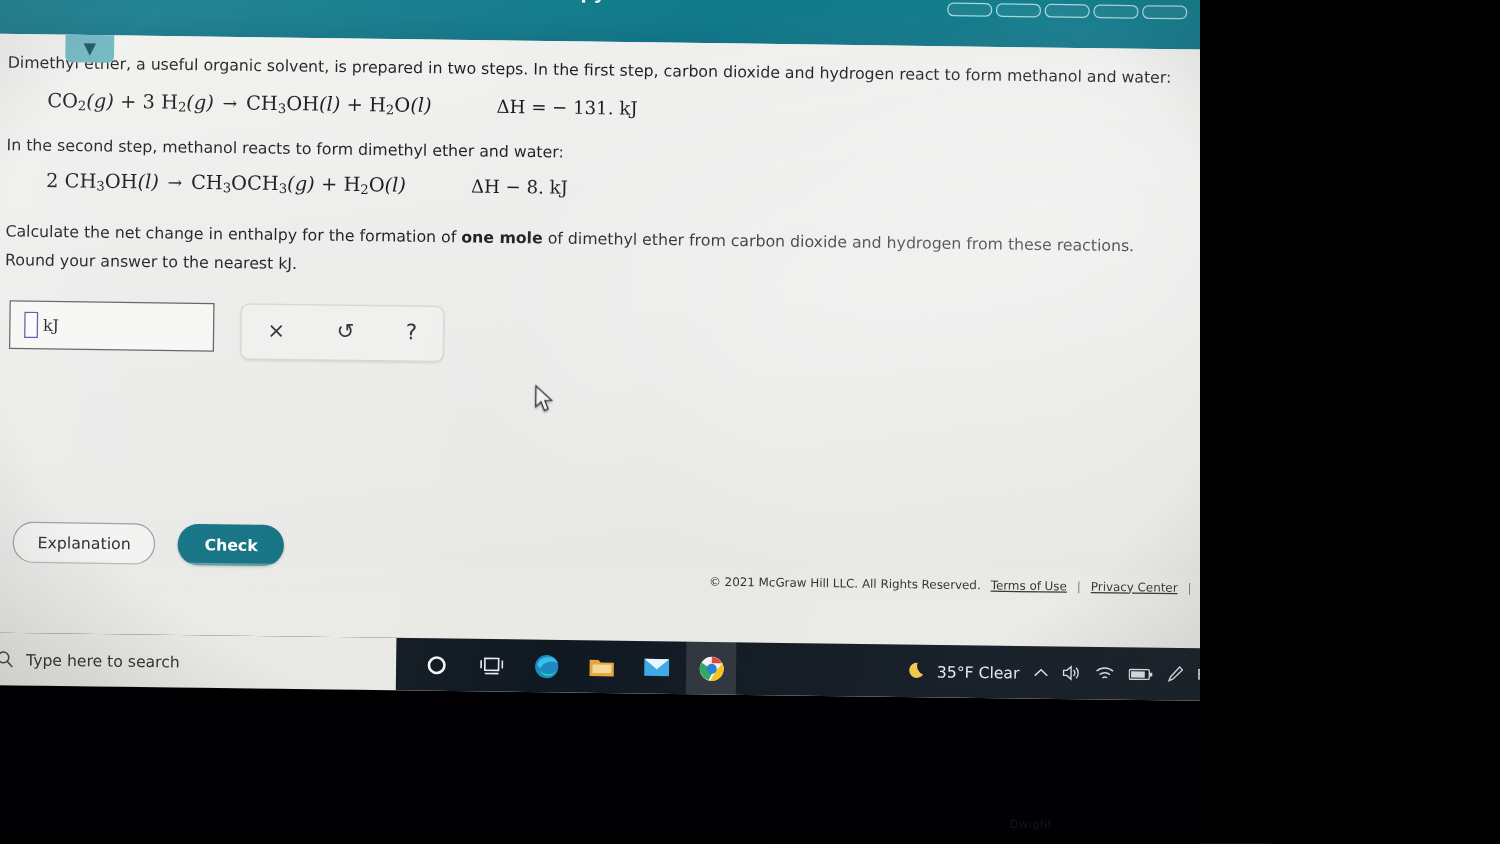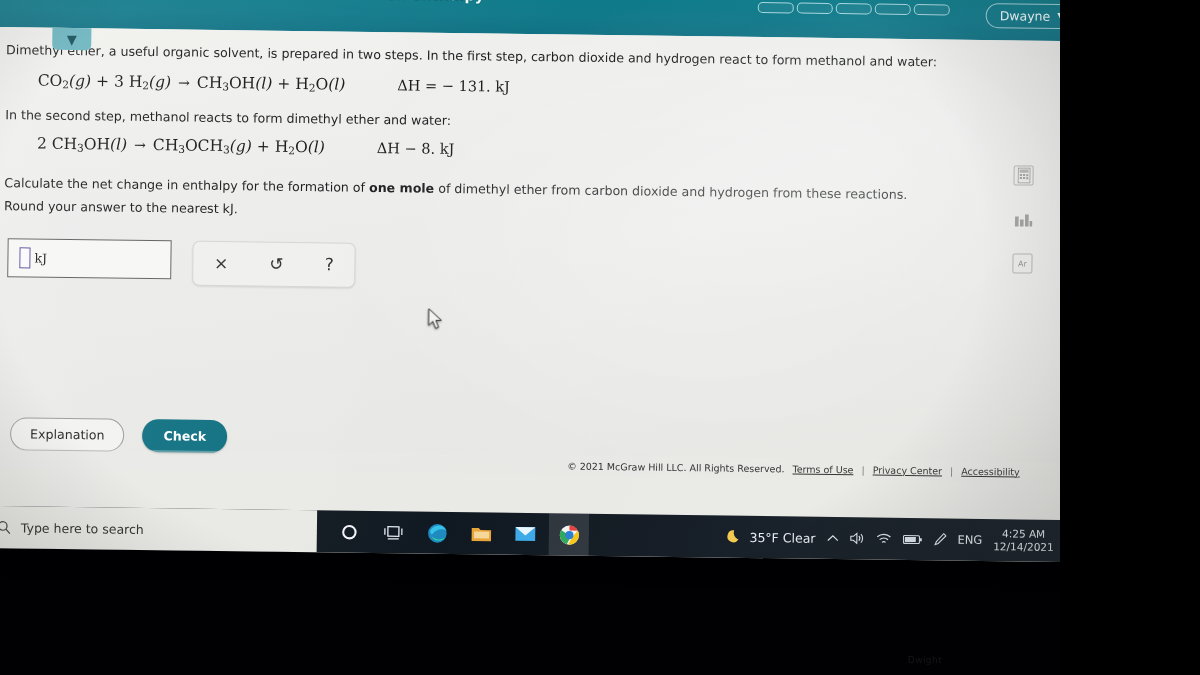--- a/index.html
+++ b/index.html
@@ -6,21 +6,21 @@
   html, body {
     width: 1200px; height: 675px;
     background: #000;
     font-family: "DejaVu Sans", sans-serif;
     overflow: hidden;
   }
 
   
   #photo {
     position: relative;
-    width: 1060px; height: 675px;
+    width: 960px; height: 675px;
     background: #010103;
     overflow: hidden;
   }
 
   
   #screen {
     position: absolute;
     left: -6px; top: -14px;
     width: 1104px; height: 562px;
     transform: rotate(0.75deg);

